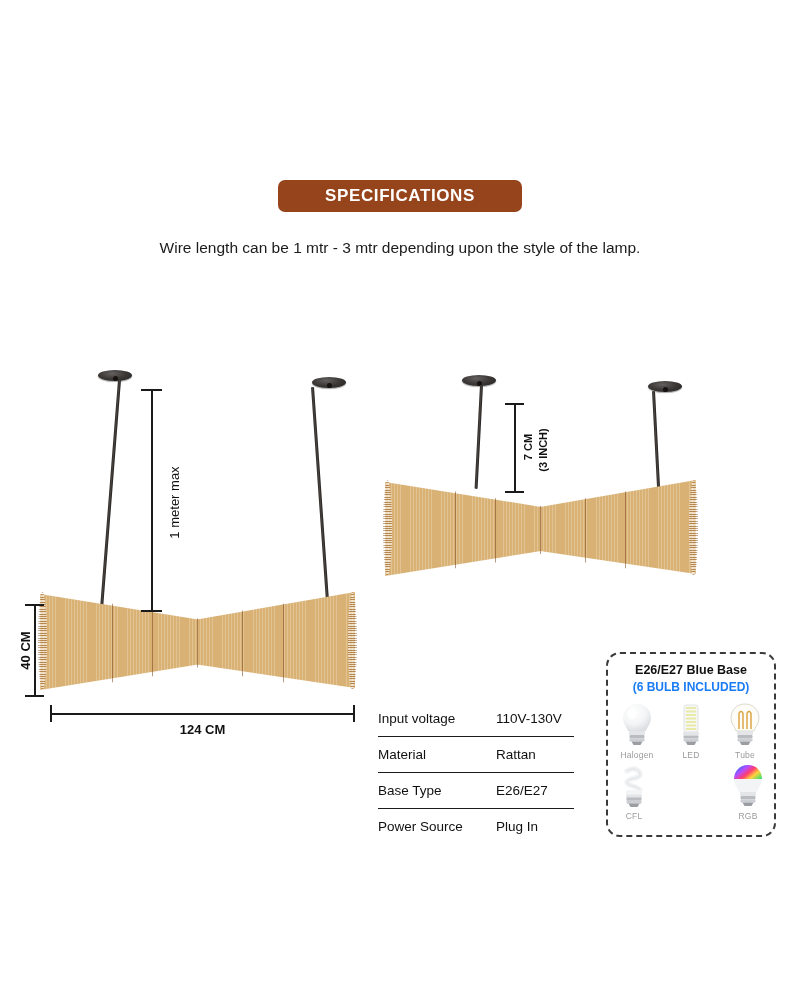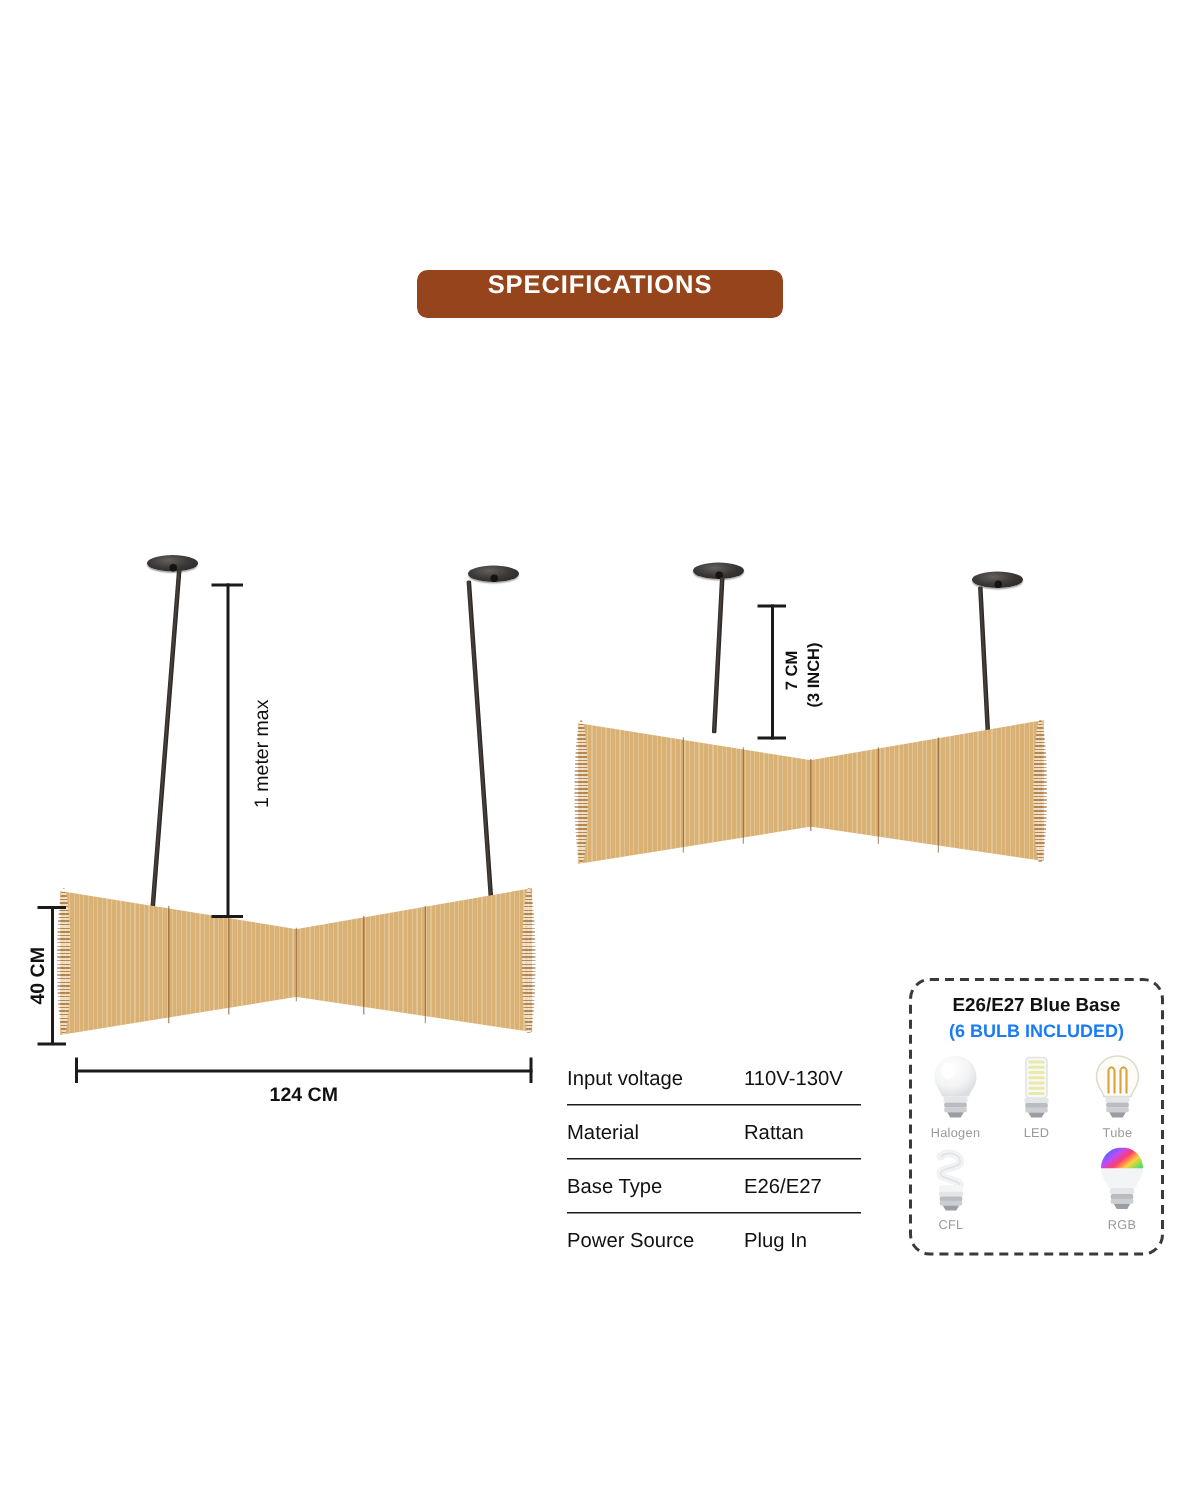--- a/index.html
+++ b/index.html
@@ -13,21 +13,21 @@
     overflow:hidden;
   }
   #page { position:relative; width:800px; height:1000px; }
 
   
   .spec-badge {
     position:absolute; left:278px; top:180px;
     width:244px; height:32px;
     background:#96441b;
     border-radius:7px;
-    display:flex; align-items:flex-start; justify-content:center;
+    display:flex; align-items:center; justify-content:center;
     color:#ffffff; font-weight:bold; font-size:17px;
     letter-spacing:0.6px;
   }
 
   
   .intro {
     position:absolute; left:0; top:236px; width:800px;
     text-align:center; line-height:1.52;
     font-size:15.5px; color:#1b1b1b;
   }
@@ -132,20 +132,21 @@
 </head>
 <body>
 
 <div id="page">
 
   <div class="spec-badge">
     <span>SPECIFICATIONS</span>
   </div>
 
   <div class="intro">
+    <div>Wire length can be 1 mtr - 3 mtr depending upon the style of the lamp.</div>
   </div>
 
   <div>
 
     <div class="canopy" style="left:98px; top:370px;"></div>
     <div class="cord" style="left:118px; top:380px; width:2.6px; height:232px; transform:rotate(4.5deg);"></div>
 
     <div class="canopy" style="left:312px; top:377px;"></div>
     <div class="cord" style="left:311px; top:387px; width:2.6px; height:225px; transform:rotate(-4deg);"></div>
 

